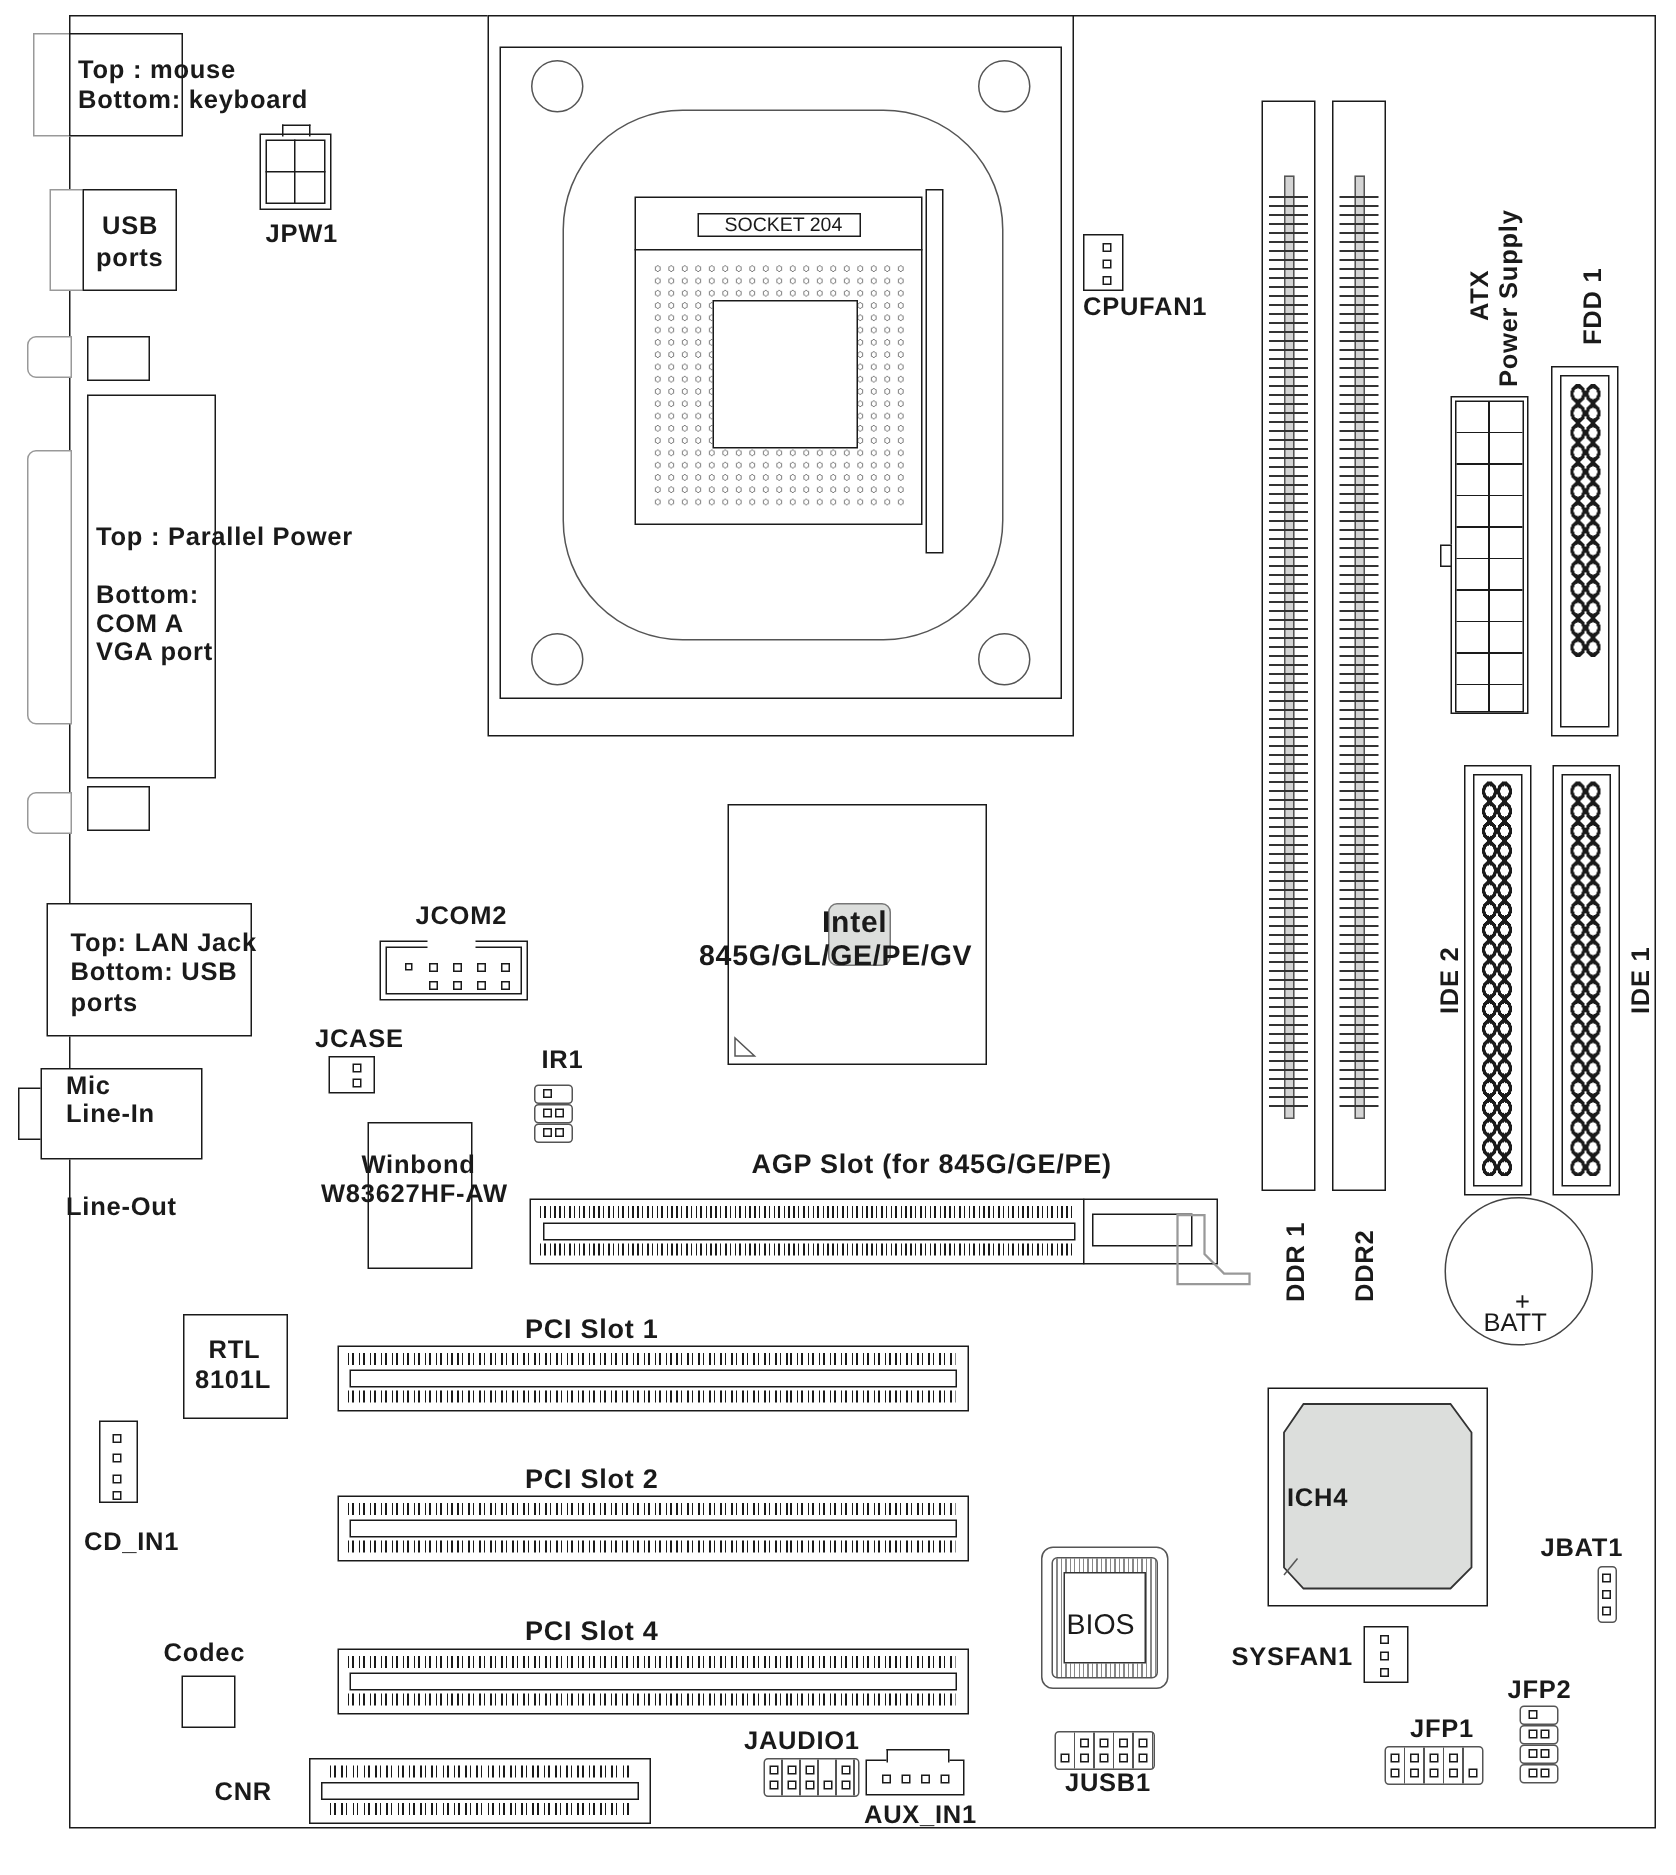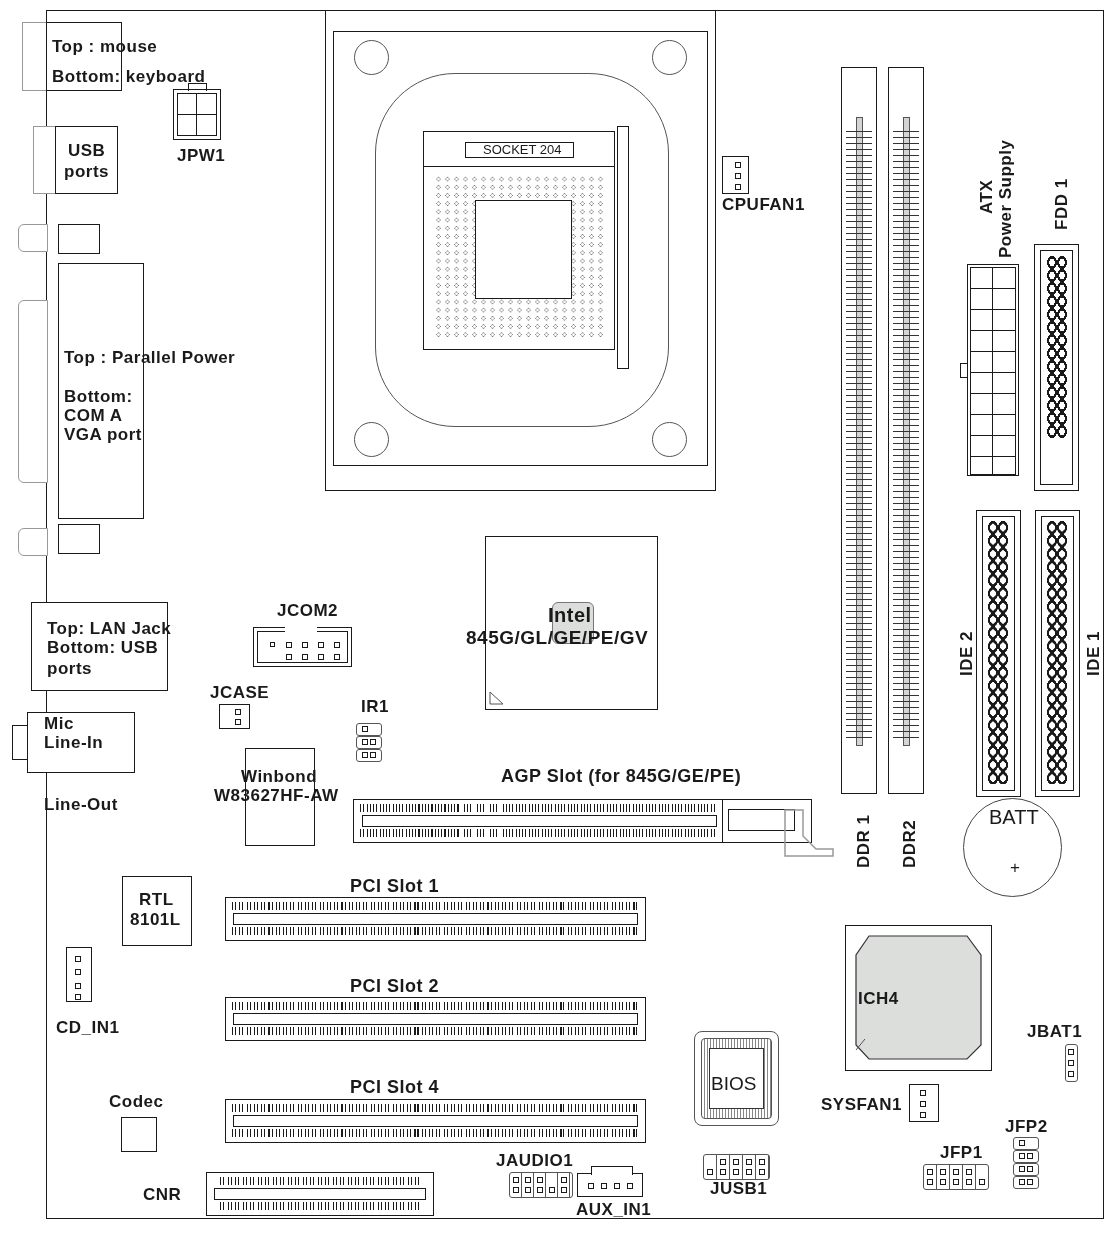--- a/index.html
+++ b/index.html
@@ -14,21 +14,21 @@
   .pin { position: absolute; width: 6px; height: 6px; border: 1px solid #1a1a1a; box-sizing: border-box; background: #fff; }
 </style>
 </head>
 <body style="--chip: #dcdedc;">
 
 <div class="box" style="left:46px; top:10px; width:1058px; height:1209px;"></div>
 
 <div class="box" style="left:22px; top:22px; width:26px; height:69px; border-color:#999;"></div>
 <div class="box" style="left:46px; top:22px; width:76px; height:69px;"></div>
 <div class="lbl" style="left:52px; top:37px;">Top : mouse</div>
-<div class="lbl" style="left:52px; top:57px;margin-top:10px;">Bottom: keyboard</div>
+<div class="lbl" style="left:52px; top:57px;">Bottom: keyboard</div>
 
 <div class="box" style="left:173px; top:89px; width:48px; height:51px;">
   <div class="abs" style="left:3px;top:3px;right:3px;bottom:3px;border:1px solid #1a1a1a;"></div>
   <div class="abs" style="left:22px;top:3px;width:1px;bottom:3px;background:#1a1a1a;"></div>
   <div class="abs" style="left:3px;top:24px;right:3px;height:1px;background:#1a1a1a;"></div>
 </div>
 <div class="abs" style="left:188px; top:83px; width:17px; height:7px; border:1px solid #1a1a1a; border-bottom:none;"></div>
 <div class="lbl" style="left:177px; top:146px;">JPW1</div>
 
 <div class="box" style="left:33px; top:126px; width:24px; height:68px; border-color:#999;"></div>
@@ -107,21 +107,21 @@
 </div>
 <div class="abs" style="left:988px; top:521px; width:20px; height:263px; background-image: radial-gradient(closest-side, transparent 55%, #1a1a1a 56%, #1a1a1a 99%, transparent 100%); background-size:10px 13.2px;"></div>
 <div class="lbl vert" style="left:957px; top:676px;">IDE 2</div>
 <div class="box" style="left:1035px; top:510px; width:45px; height:287px;">
   <div class="abs" style="left:5px;top:5px;right:5px;bottom:5px;border:1px solid #1a1a1a;"></div>
 </div>
 <div class="abs" style="left:1047px; top:521px; width:20px; height:263px; background-image: radial-gradient(closest-side, transparent 55%, #1a1a1a 56%, #1a1a1a 99%, transparent 100%); background-size:10px 13.2px;"></div>
 <div class="lbl vert" style="left:1084px; top:676px;">IDE 1</div>
 
 <div class="abs" style="left:963px; top:798px; width:97px; height:97px; border:1px solid #444; border-radius:50%;"></div>
-<div class="lbl normal" style="left:989px; top:808px; font-size:20px; letter-spacing:0;">BATT</div>
+<div class="lbl normal" style="left:989px; top:872px; font-size:17px; letter-spacing:0;">BATT</div>
 <div class="lbl normal" style="left:1010px; top:858px;">+</div>
 
 <div class="box" style="left:485px; top:536px; width:173px; height:174px;"></div>
 <div class="abs" style="left:552px; top:602px; width:40px; height:40px; background: var(--chip, #dcdedc); border:1px solid #777; border-radius:6px;"></div>
 <div class="lbl" style="left:548px; top:606px; font-size:20px;">Intel</div>
 <div class="lbl" style="left:466px; top:628px; font-size:19px;">845G/GL/GE/PE/GV</div>
 <svg style="left:488px; top:690px;" width="18" height="16">
     <path d="M2 2 L2 14 L15 14 Z" fill="none" stroke="#555" stroke-width="1"></path>
   </svg>
 

